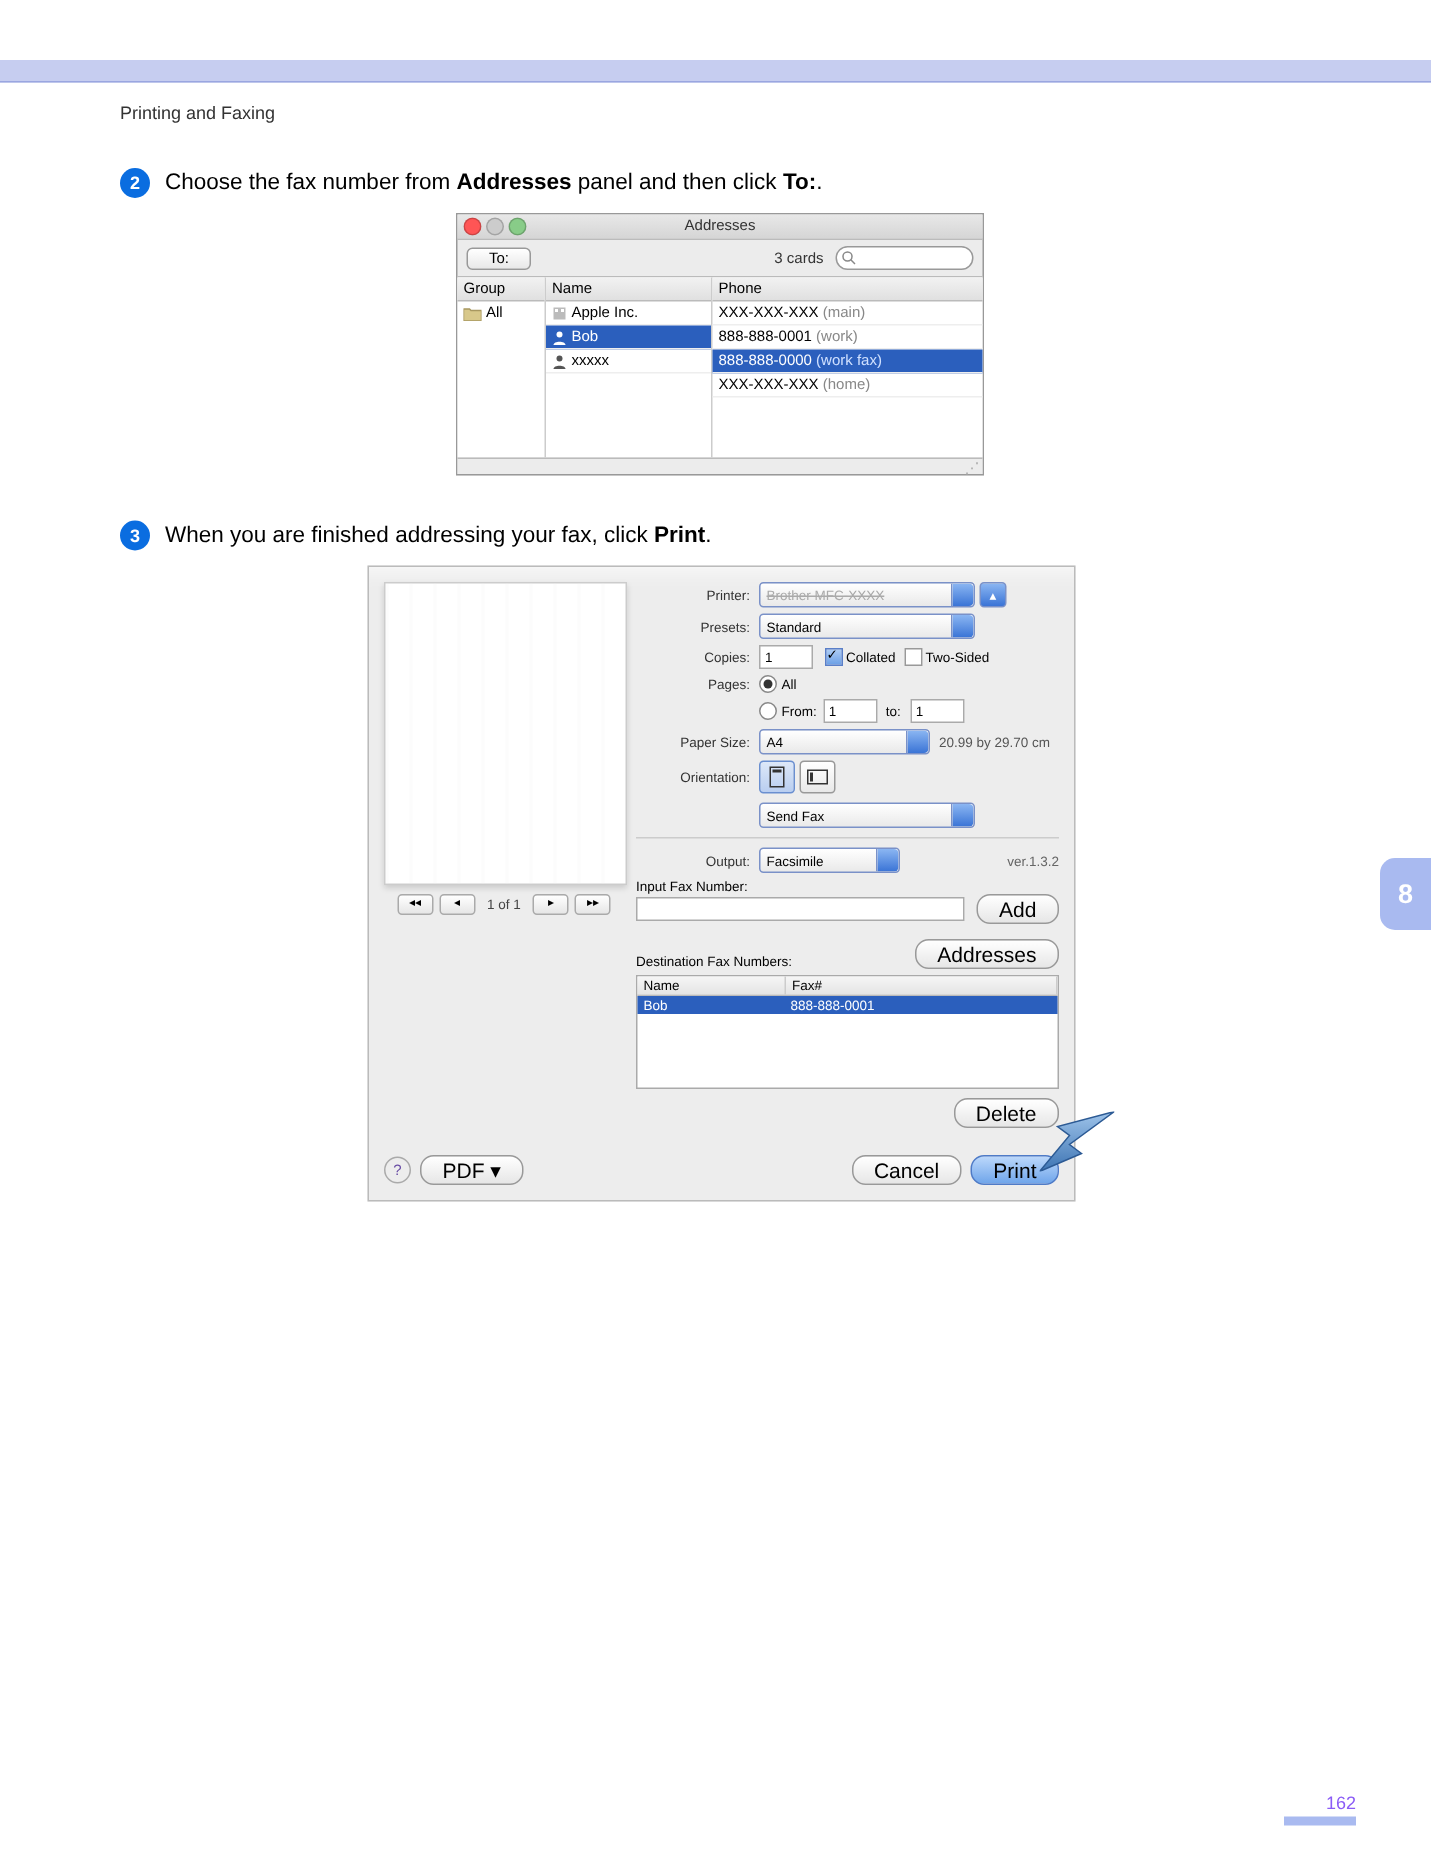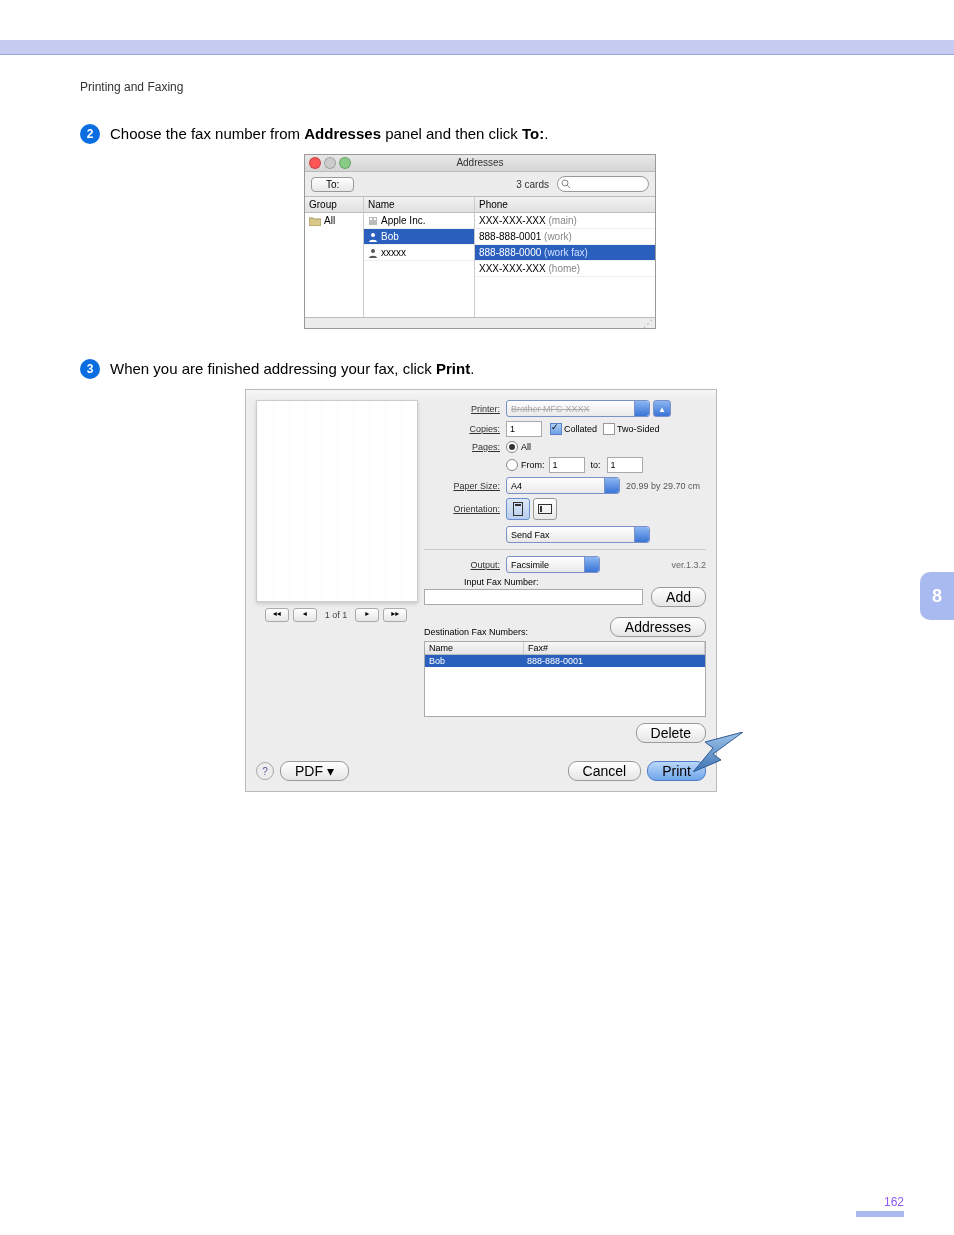--- a/index.html
+++ b/index.html
@@ -1,18 +1,18 @@
 <!DOCTYPE html>
 <html><head>
 <meta charset="utf-8">
 <style>
   html, body { margin:0; padding:0; background:#fff; font-family: Arial, Helvetica, sans-serif; color:#000; }
   body { width:954px; height:1235px; position:relative; }
   .top-rule { position:absolute; left:0; right:0; top:40px; height:14px; background:#c6cdf0; border-bottom:1px solid #9aa6e0; }
-  .page { position:absolute; left:80px; top:80px; width:800px; }
+  .page { position:absolute; left:80px; top:68px; width:800px; }
   .header-text { font-size:12px; color:#333; margin-bottom:30px; }
   .step { display:flex; align-items:flex-start; margin-top:20px; }
   .bullet { width:20px; height:20px; border-radius:50%; background:#0a6de0; color:#fff; font-size:12px; font-weight:bold; display:flex; align-items:center; justify-content:center; flex:0 0 20px; margin-right:10px; }
   .step-text { font-size:15px; line-height:20px; color:#000; }
   .step-text b { font-weight:bold; }
 
   
   .addr-window { width:350px; margin:10px auto 0 auto; border:1px solid #999; background:#ececec; font-size:10px; }
   .addr-titlebar { position:relative; height:16px; background:linear-gradient(#e8e8e8,#d5d5d5); border-bottom:1px solid #bbb; text-align:center; line-height:16px; font-size:10px; color:#333; }
   .tl-buttons { position:absolute; left:4px; top:2px; display:flex; gap:3px; }
@@ -44,21 +44,21 @@
   .pw-columns { display:flex; gap:8px; }
   .pw-preview-col { width:160px; }
   .pw-preview { width:160px; height:200px; background:#fff; border:1px solid #ccc; box-shadow:0 2px 4px rgba(0,0,0,0.15); position:relative; }
   .pw-preview::after { content:""; position:absolute; inset:0; background:linear-gradient(90deg, #eee 0, #eee 2px, transparent 2px); background-size:16px 100%; opacity:0.2; }
   .pw-pager { display:flex; align-items:center; justify-content:center; gap:4px; margin-top:6px; }
   .pager-btn { border:1px solid #aaa; border-radius:3px; background:linear-gradient(#fff,#e6e6e6); width:22px; height:12px; font-size:8px; line-height:10px; text-align:center; }
   .pager-text { font-size:9px; color:#444; padding:0 4px; }
 
   .pw-form { flex:1; }
   .frow { display:flex; align-items:center; margin-bottom:4px; }
-  .flabel { width:76px; text-align:right; padding-right:6px; color:#333;text-decoration:underline; }
+  .flabel { width:76px; text-align:right; padding-right:6px; color:#333; }
   .txt-input { background:#fff; border:1px solid #aaa; height:14px; padding:0 3px; font-size:9px; }
   .txt-small { width:28px; }
   .aqua-select { position:relative; background:linear-gradient(#fff,#e9e9e9); border:1px solid #7a91c8; border-radius:3px; height:15px; padding:0 18px 0 4px; font-size:9px; display:inline-flex; align-items:center; }
   .aqua-select::after { content:""; position:absolute; right:0; top:0; bottom:0; width:14px; background:linear-gradient(#8bb6f2,#3a74d6); border-left:1px solid #7a91c8; border-radius:0 3px 3px 0; }
   .aqua-select .arrs { position:absolute; right:3px; top:2px; color:#fff; font-size:7px; line-height:5px; }
   .aqua-select.wide { width:120px; }
   .aqua-select.mid { width:90px; }
   .aqua-select.sm { width:70px; }
   .aqua-iconbtn { width:16px; height:15px; border:1px solid #7a91c8; border-radius:3px; background:linear-gradient(#8bb6f2,#3a74d6); color:#fff; font-size:9px; display:inline-flex; align-items:center; justify-content:center; margin-left:3px;}
 
@@ -218,20 +218,27 @@
         <div class="pw-form">
           <div class="frow">
             <div class="flabel">Printer:</div>
             <div class="aqua-select wide">
                 <span style="color:#aaa;text-decoration:line-through;">Brother MFC-XXXX</span>
                 <span class="arrs">▴<br>▾</span>
               </div>
             <div class="aqua-iconbtn">▴</div>
           </div>
           <div class="frow">
+            <div class="flabel">Presets:</div>
+            <div class="aqua-select wide">
+                <span>Standard</span>
+                <span class="arrs">▴<br>▾</span>
+              </div>
+          </div>
+          <div class="frow">
             <div class="flabel">Copies:</div>
             <input class="txt-input txt-small" value="1" style="">
             <span style="width:8px;"></span>
             <span class="chk checked"></span>
             <span>Collated</span>
             <span style="width:6px;"></span>
             <span class="chk unchecked"></span>
             <span>Two-Sided</span>
           </div>
           <div class="frow">
@@ -276,21 +283,21 @@
           <div class="section-divider"></div>
 
           <div class="frow">
             <div class="flabel">Output:</div>
             <div class="aqua-select sm">
                 <span>Facsimile</span>
                 <span class="arrs">▴<br>▾</span>
               </div>
             <span style="margin-left:auto;color:#666;">ver.1.3.2</span>
           </div>
-          <div style="margin-top:4px;margin-left:40px;">Input Fax Number:</div>
+          <div style="margin-top:4px;">Input Fax Number:</div>
           <div class="frow">
             <input class="txt-input" style="flex: 1 1 0%;" value="">
             <span style="width:8px;"></span>
             <span class="pill-btn">Add</span>
           </div>
 
           <div class="frow" style="margin-top:10px; align-items:flex-end;">
             <div>Destination Fax Numbers:</div>
             <span style="margin-left:auto;" class="pill-btn">Addresses</span>
           </div>

